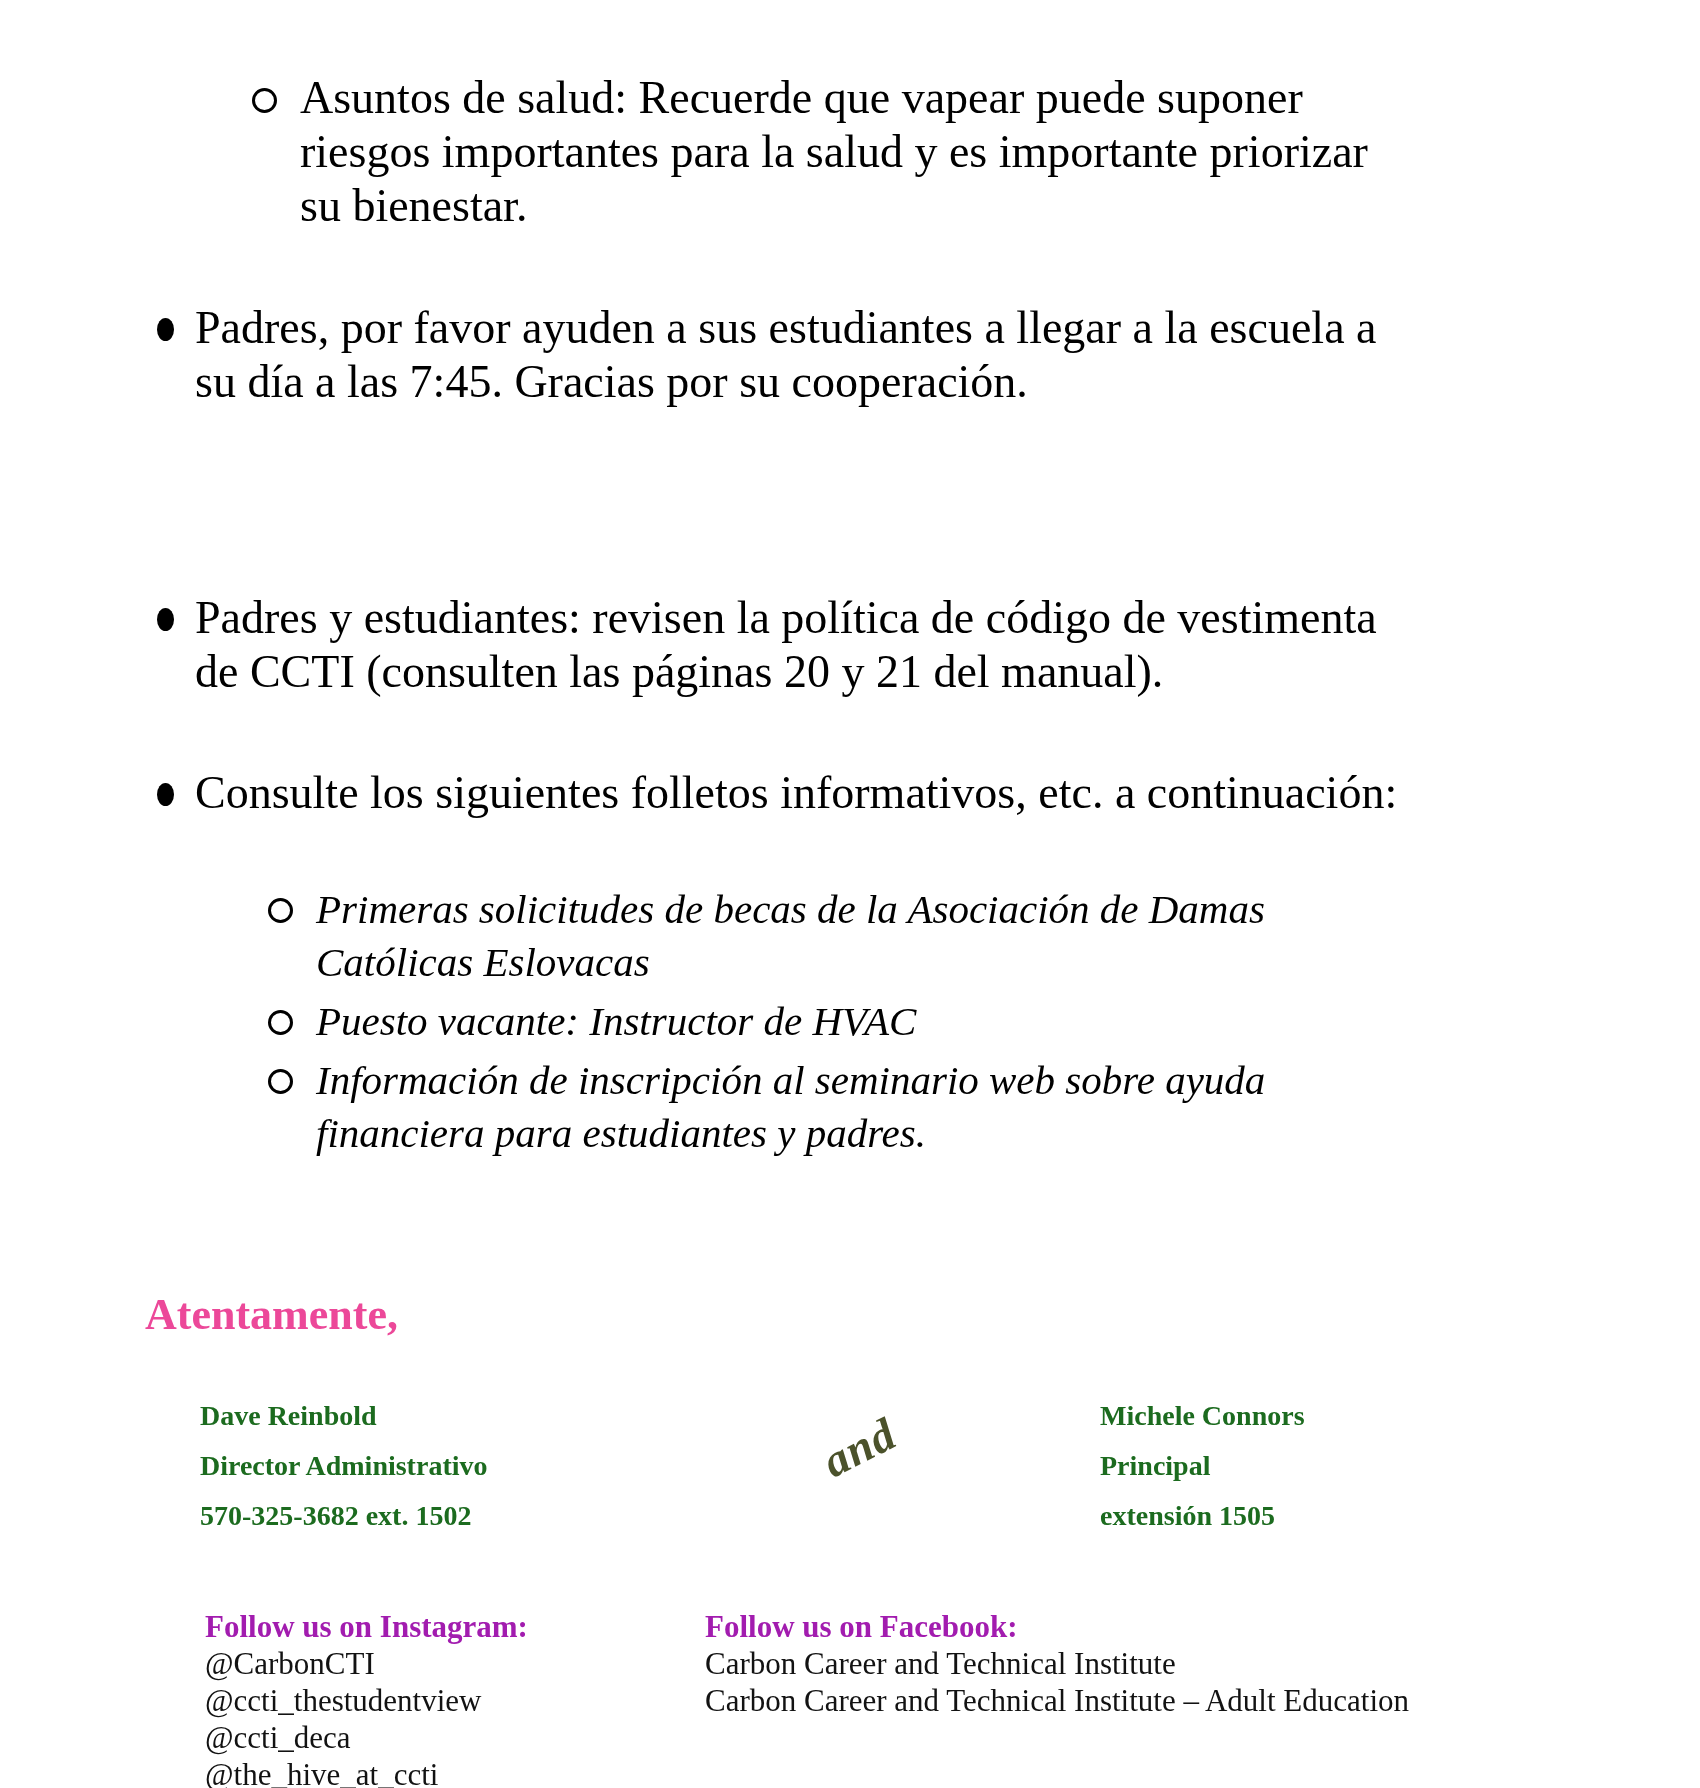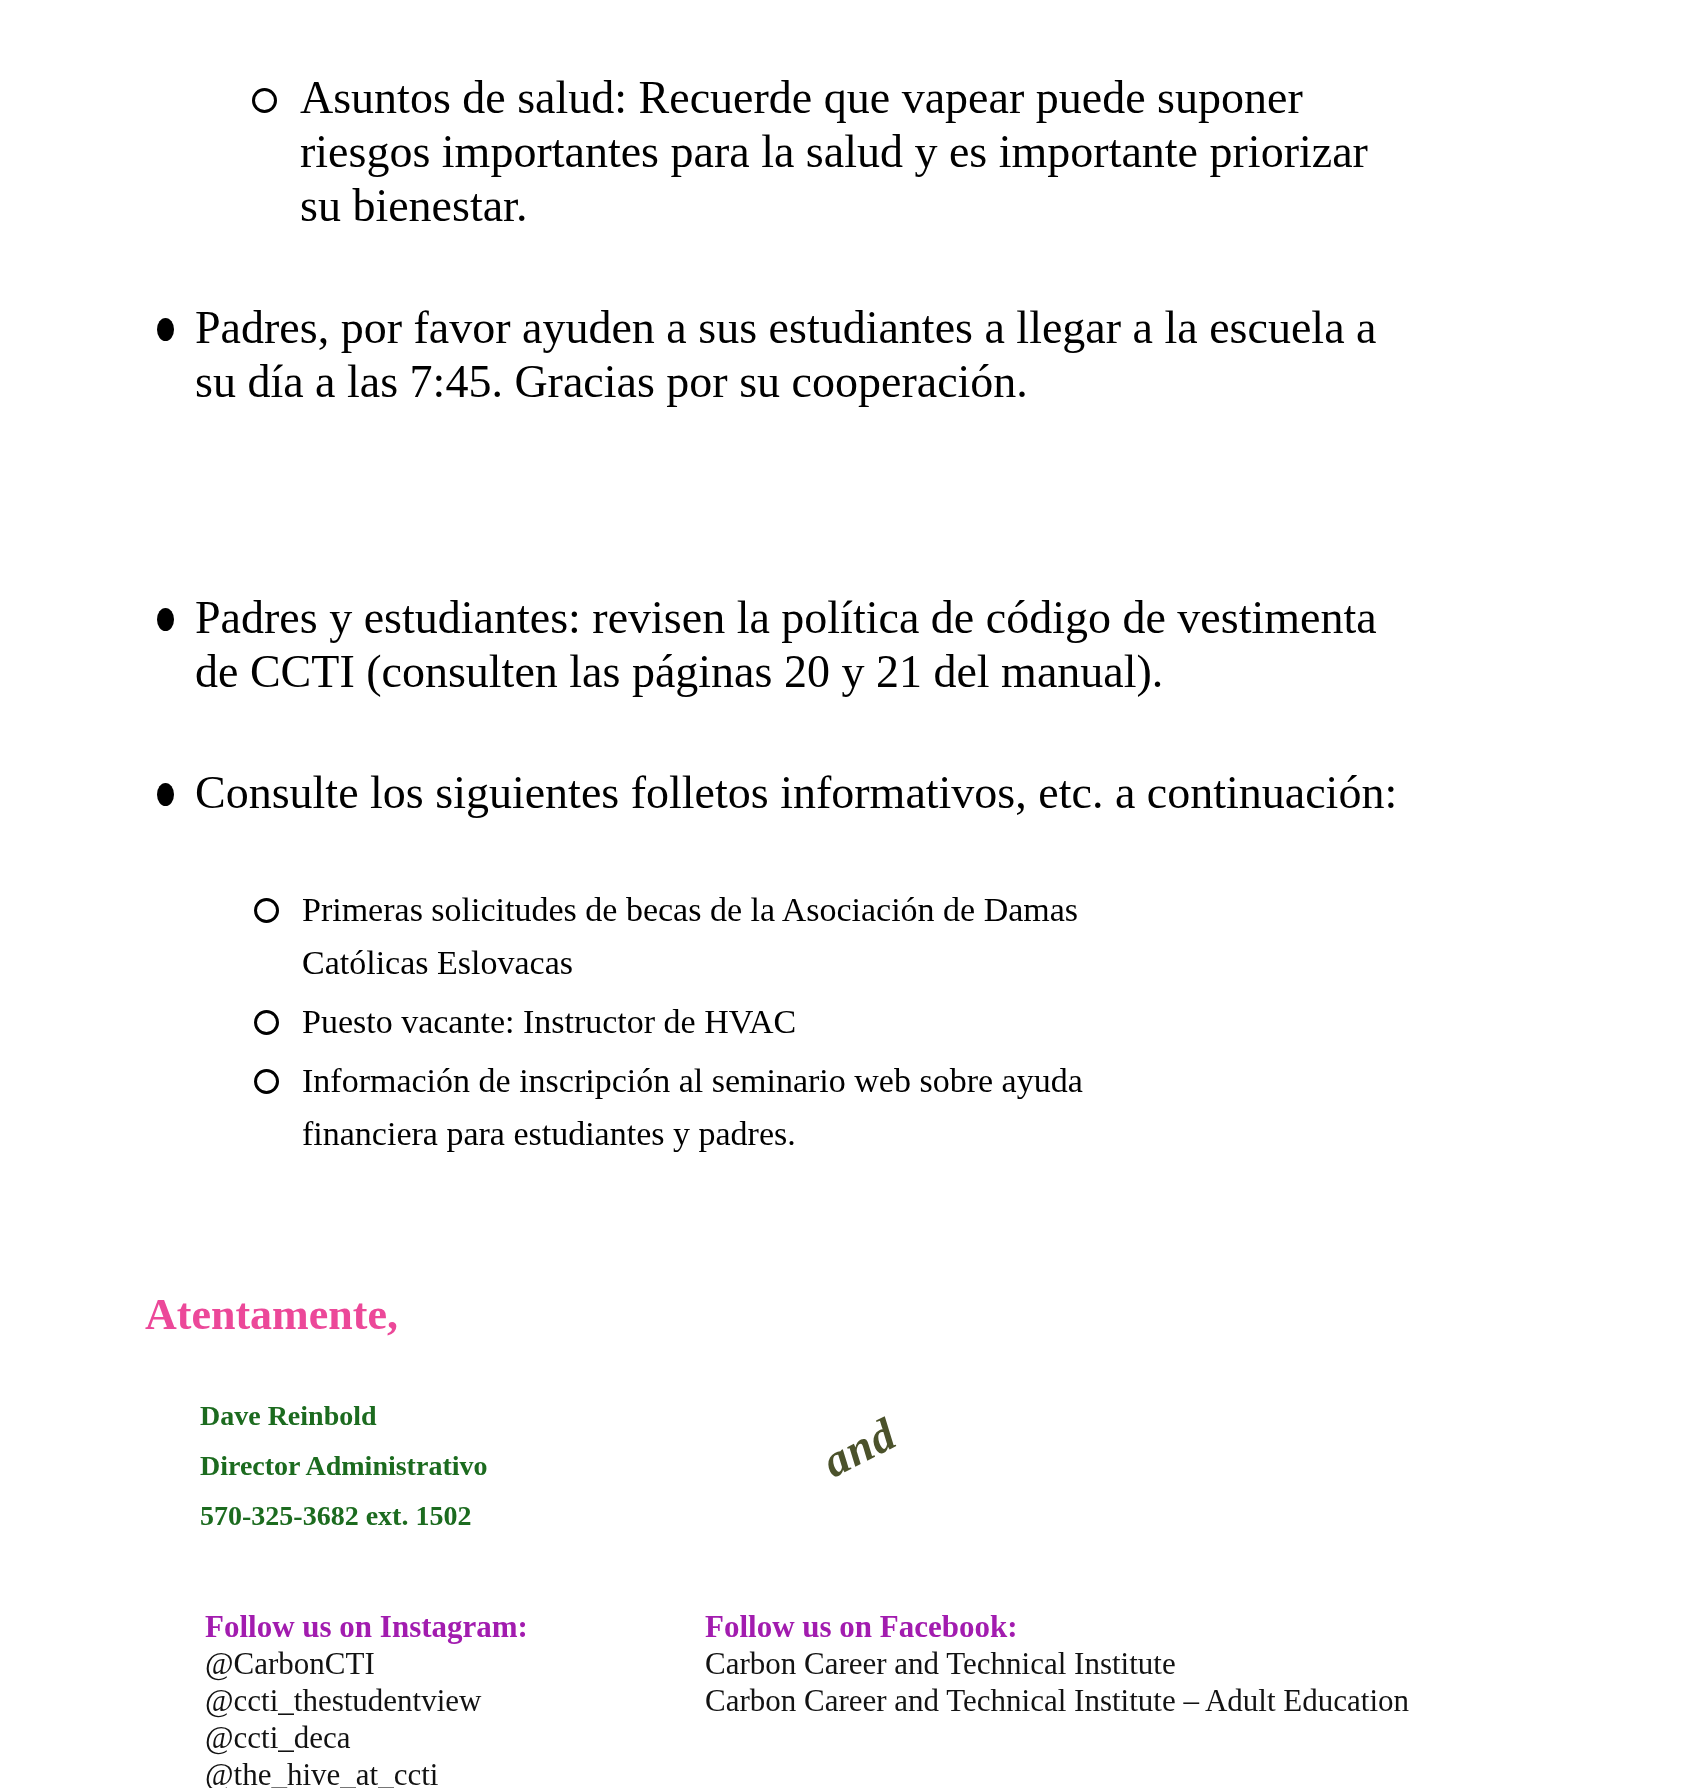--- a/index.html
+++ b/index.html
@@ -32,21 +32,21 @@
   .circle-bullet {
     position: absolute;
     left: -48px;
     top: 17px;
     width: 19px;
     height: 19px;
     border: 3px solid #000;
     border-radius: 50%;
     background: transparent;
   }
-  .attach-list { position: absolute; left: 302px; top: 847px; font-size: 34px; }
+  .attach-list { position: absolute; left: 316px; top: 847px; font-size: 41px; font-style: italic; }
   .attach-item { position: relative; line-height: 53px; margin-bottom: 6px; }
   .attach-item .circle-bullet { top: 15px; }
 
   .closing {
     position: absolute;
     left: 145px; top: 1253px;
     font-size: 44px; font-weight: bold;
     color: #ec4899;
     white-space: nowrap;
   }
@@ -132,20 +132,25 @@
   <div class="closing">Atentamente,</div>
 
   <div class="sig-col sig-left">
     <div>Dave Reinbold</div>
     <div>Director Administrativo</div>
     <div>570-325-3682 ext. 1502</div>
   </div>
 
   <div class="and-word">and</div>
 
+  <div class="sig-col sig-right">
+    <div>Michele Connors</div>
+    <div>Principal</div>
+    <div>extensión 1505</div>
+  </div>
 
   <div class="footer-col footer-insta">
     <div class="footer-heading">Follow us on Instagram:</div>
     <div>@CarbonCTI</div>
     <div>@ccti_thestudentview</div>
     <div>@ccti_deca</div>
     <div>@the_hive_at_ccti</div>
   </div>
 
   <div class="footer-col footer-fb">

